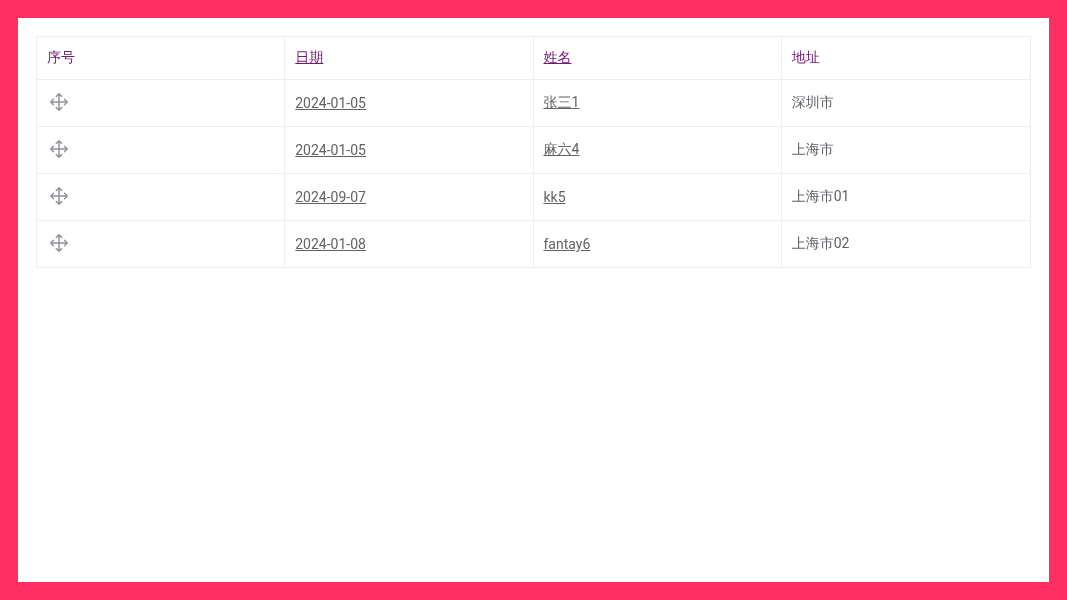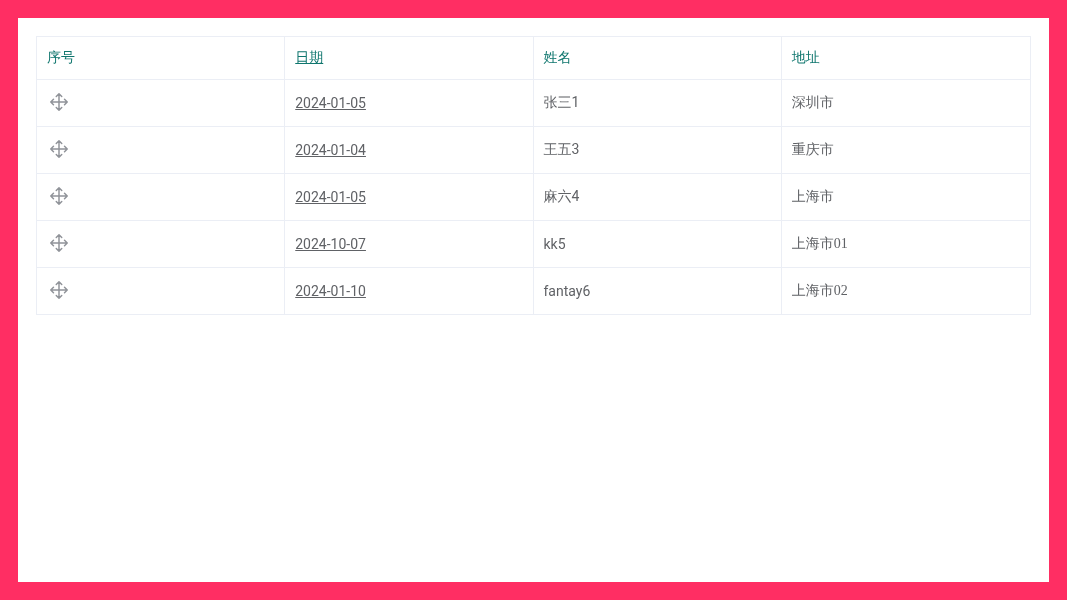--- a/index.html
+++ b/index.html
@@ -28,42 +28,41 @@
       font-size: 14px;
       color: #606266;
     }
     .table th {
       background: #fff;
       text-align: left;
       font-weight: 400;
       padding: 12px 10px;
       border-bottom: 1px solid #ebeef5;
       border-right: 1px solid #ebeef5;
-      color: #0f766e;
+      color: #701a75;
     }
     .table th:last-child {
       border-right: none;
       font-family: Liberation Mono, monospace;
     }
     .table td {
       padding: 10px 10px;
       border-bottom: 1px solid #ebeef5;
       border-right: 1px solid #ebeef5;
       vertical-align: middle;
     }
     .table td:last-child {
       border-right: none;
-      font-family: Liberation Serif, serif;
     }
     .table tbody tr:last-child td {
       border-bottom: none;
     }
     .col-index { width: 25%; }
     .col-date { width: 25%; text-decoration: underline; }
-    .col-name { width: 25%; }
+    .col-name { width: 25%; text-decoration: underline; }
     .col-address { width: 25%; }
     .drag-handle {
       display: inline-flex;
       align-items: center;
       justify-content: center;
       width: 24px;
       height: 24px;
       cursor: move;
       color: #909399;
     }
@@ -99,55 +98,43 @@
         <td class="col-address"><span>深圳市</span></td>
       </tr>
       <tr>
         <td class="col-index">
           <span class="drag-handle">
             <svg viewBox="0 0 24 24" fill="none" stroke="currentColor" stroke-width="1.6" stroke-linecap="round" stroke-linejoin="round">
               <path d="M12 3v18M3 12h18M12 3l-3 3M12 3l3 3M12 21l-3-3M12 21l3-3M3 12l3-3M3 12l3 3M21 12l-3-3M21 12l-3 3"></path>
             </svg>
           </span>
         </td>
-        <td class="col-date"><span>2024-01-04</span></td>
-        <td class="col-name"><span>王五3</span></td>
-        <td class="col-address"><span>重庆市</span></td>
-      </tr>
-      <tr>
-        <td class="col-index">
-          <span class="drag-handle">
-            <svg viewBox="0 0 24 24" fill="none" stroke="currentColor" stroke-width="1.6" stroke-linecap="round" stroke-linejoin="round">
-              <path d="M12 3v18M3 12h18M12 3l-3 3M12 3l3 3M12 21l-3-3M12 21l3-3M3 12l3-3M3 12l3 3M21 12l-3-3M21 12l-3 3"></path>
-            </svg>
-          </span>
-        </td>
         <td class="col-date"><span>2024-01-05</span></td>
         <td class="col-name"><span>麻六4</span></td>
         <td class="col-address"><span>上海市</span></td>
       </tr>
       <tr>
         <td class="col-index">
           <span class="drag-handle">
             <svg viewBox="0 0 24 24" fill="none" stroke="currentColor" stroke-width="1.6" stroke-linecap="round" stroke-linejoin="round">
               <path d="M12 3v18M3 12h18M12 3l-3 3M12 3l3 3M12 21l-3-3M12 21l3-3M3 12l3-3M3 12l3 3M21 12l-3-3M21 12l-3 3"></path>
             </svg>
           </span>
         </td>
-        <td class="col-date"><span>2024-10-07</span></td>
+        <td class="col-date"><span>2024-09-07</span></td>
         <td class="col-name"><span>kk5</span></td>
         <td class="col-address"><span>上海市01</span></td>
       </tr>
       <tr>
         <td class="col-index">
           <span class="drag-handle">
             <svg viewBox="0 0 24 24" fill="none" stroke="currentColor" stroke-width="1.6" stroke-linecap="round" stroke-linejoin="round">
               <path d="M12 3v18M3 12h18M12 3l-3 3M12 3l3 3M12 21l-3-3M12 21l3-3M3 12l3-3M3 12l3 3M21 12l-3-3M21 12l-3 3"></path>
             </svg>
           </span>
         </td>
-        <td class="col-date"><span>2024-01-10</span></td>
+        <td class="col-date"><span>2024-01-08</span></td>
         <td class="col-name"><span>fantay6</span></td>
         <td class="col-address"><span>上海市02</span></td>
       </tr>
     </tbody>
   </table>
 </div>
 
 </body></html>

